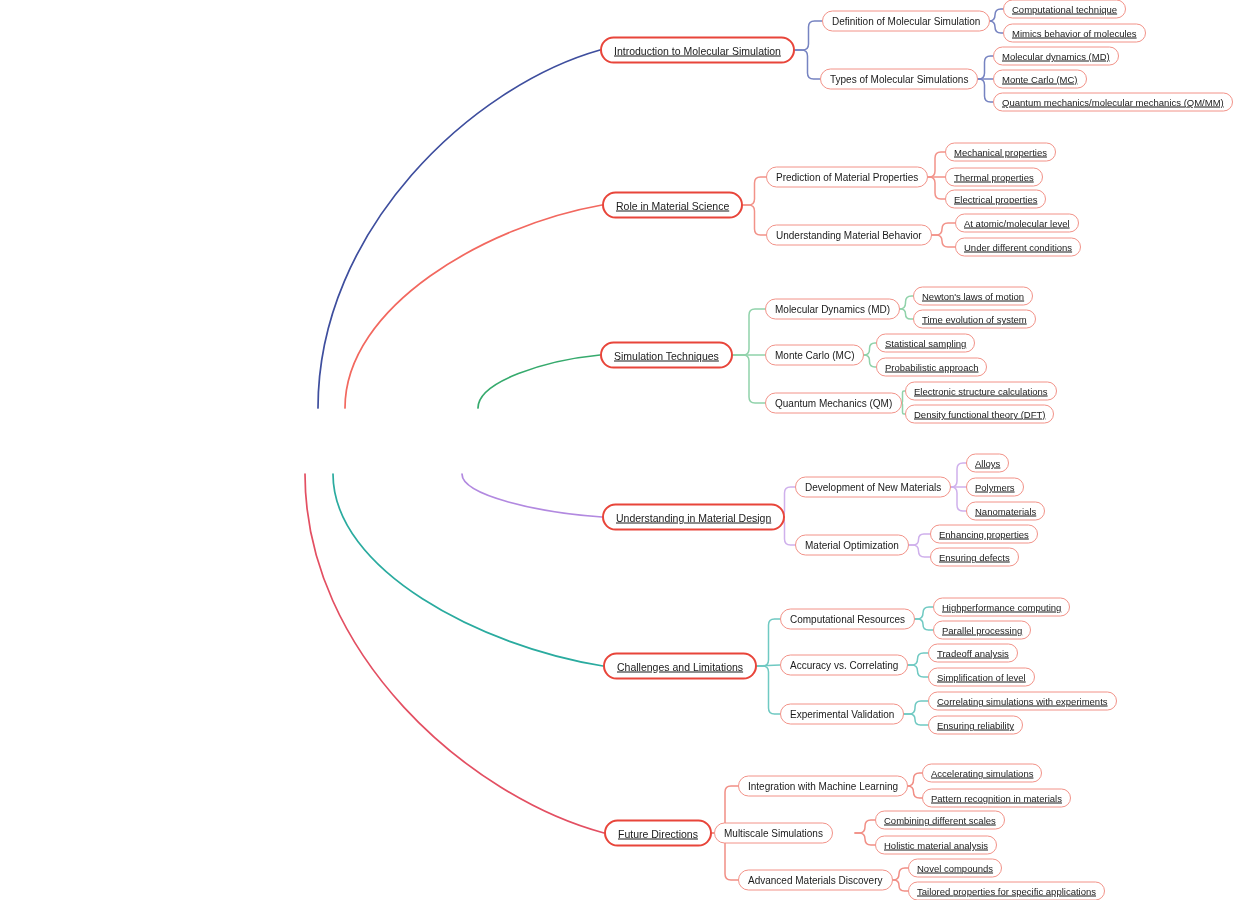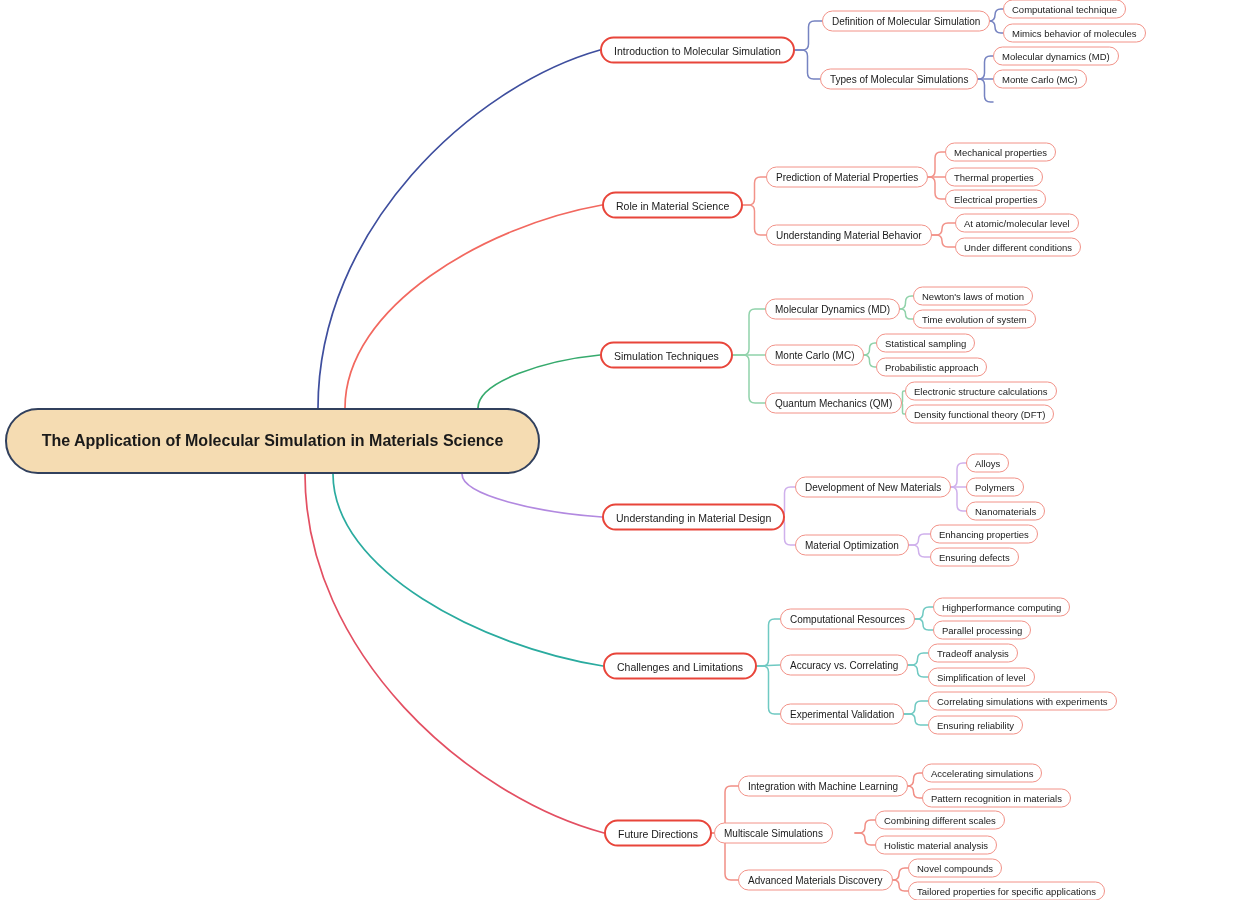--- a/index.html
+++ b/index.html
@@ -4,23 +4,23 @@
 <style>
   html,body{margin:0;padding:0;background:#fff;}
   body{width:1240px;height:900px;overflow:hidden;font-family:"Liberation Sans",sans-serif;}
   #canvas{position:relative;width:1240px;height:900px;background:#fff;}
   #links{position:absolute;left:0;top:0;z-index:0;}
   .node{
     position:absolute;z-index:1;transform:translateY(-50%);
     background:#fff;color:#1a1a1a;white-space:nowrap;box-sizing:border-box;
     display:flex;align-items:center;justify-content:center;
   }
-  .branch{height:27px;border:2.2px solid var(--branch-border,#e8453a);border-radius:14px;font-size:10.5px;padding:0 12px;}
+  .branch{height:27px;border:2.2px solid var(--branch-border,#e8453a);border-radius:14px;font-size:10.5px;padding:0 12px;text-decoration:underline;}
   .sub{height:21px;border:1.5px solid var(--node-border,#f29288);border-radius:11px;font-size:10px;padding:4px 9px;}
-  .leaf{height:19px;border:1.5px solid var(--node-border,#f29288);border-radius:10px;font-size:9.5px;padding:0 8px;}
+  .leaf{height:19px;border:1.5px solid var(--node-border,#f29288);border-radius:10px;font-size:9.5px;padding:0 8px;text-decoration:underline;}
   #r{
     left:5px;top:408px;width:535px;height:66px;transform:none;
     background:var(--root-fill,#f5dcb2);border:2.5px solid var(--root-border,#31405d);
     border-radius:33px;font-weight:bold;font-size:16px;line-height:1.3;
     text-align:center;padding:0 26px;white-space:normal;
   }
 </style>
 </head>
 <body style="background: rgb(255, 255, 255);">
 
@@ -75,31 +75,29 @@
       <path d="M905,786 L907.5,786 Q913.5,786 913.5,780 L913.5,779 Q913.5,773 919.5,773 L922,773" fill="none" stroke="#f18e85" stroke-width="1.5" stroke-linecap="round"></path>
       <path d="M905,786 L907.5,786 Q913.5,786 913.5,792 L913.5,792 Q913.5,798 919.5,798 L922,798" fill="none" stroke="#f18e85" stroke-width="1.5" stroke-linecap="round"></path>
       <path d="M712,833 L738,833" fill="none" stroke="#f18e85" stroke-width="1.5" stroke-linecap="round"></path>
       <path d="M855,833 L859,833 Q865,833 865,827 L865,826 Q865,820 871,820 L875,820" fill="none" stroke="#f18e85" stroke-width="1.5" stroke-linecap="round"></path>
       <path d="M855,833 L859,833 Q865,833 865,839 L865,839 Q865,845 871,845 L875,845" fill="none" stroke="#f18e85" stroke-width="1.5" stroke-linecap="round"></path>
       <path d="M712,833 L719,833 Q725,833 725,839 L725,874 Q725,880 731,880 L738,880" fill="none" stroke="#f18e85" stroke-width="1.5" stroke-linecap="round"></path>
       <path d="M890,880 L893,880 Q899,880 899,874 L899,874 Q899,868 905,868 L908,868" fill="none" stroke="#f18e85" stroke-width="1.5" stroke-linecap="round"></path>
       <path d="M890,880 L893.5,880 Q899,880 899,885.5 L899,885.5 Q899,891 904.5,891 L908,891" fill="none" stroke="#f18e85" stroke-width="1.5" stroke-linecap="round"></path>
     </svg>
 
-  <div class="node" id="r">
-      <span>The Application of Molecular Simulation in Materials Science</span>
-    </div>
 
   <div class="node branch" id="b0" style="left:600px;top:50px">Introduction to Molecular Simulation</div>
   <div class="node sub" id="b0c0" style="left:822px;top:21px">Definition of Molecular Simulation</div>
   <div class="node leaf" id="b0c0g0" style="left:1003px;top:9px">Computational technique</div>
   <div class="node leaf" id="b0c0g1" style="left:1003px;top:33px">Mimics behavior of molecules</div>
   <div class="node sub" id="b0c1" style="left:820px;top:79px">Types of Molecular Simulations</div>
   <div class="node leaf" id="b0c1g0" style="left:993px;top:56px">Molecular dynamics (MD)</div>
   <div class="node leaf" id="b0c1g1" style="left:993px;top:79px">Monte Carlo (MC)</div>
+  <div class="node leaf" id="b0c1g2" style="left:993px;top:102px">Quantum mechanics/molecular mechanics (QM/MM)</div>
 
   <div class="node branch" id="b1" style="left:602px;top:205px">Role in Material Science</div>
   <div class="node sub" id="b1c0" style="left:766px;top:177px">Prediction of Material Properties</div>
   <div class="node leaf" id="b1c0g0" style="left:945px;top:152px">Mechanical properties</div>
   <div class="node leaf" id="b1c0g1" style="left:945px;top:177px">Thermal properties</div>
   <div class="node leaf" id="b1c0g2" style="left:945px;top:199px">Electrical properties</div>
   <div class="node sub" id="b1c1" style="left:766px;top:235px">Understanding Material Behavior</div>
   <div class="node leaf" id="b1c1g0" style="left:955px;top:223px">At atomic/molecular level</div>
   <div class="node leaf" id="b1c1g1" style="left:955px;top:247px">Under different conditions</div>
 

